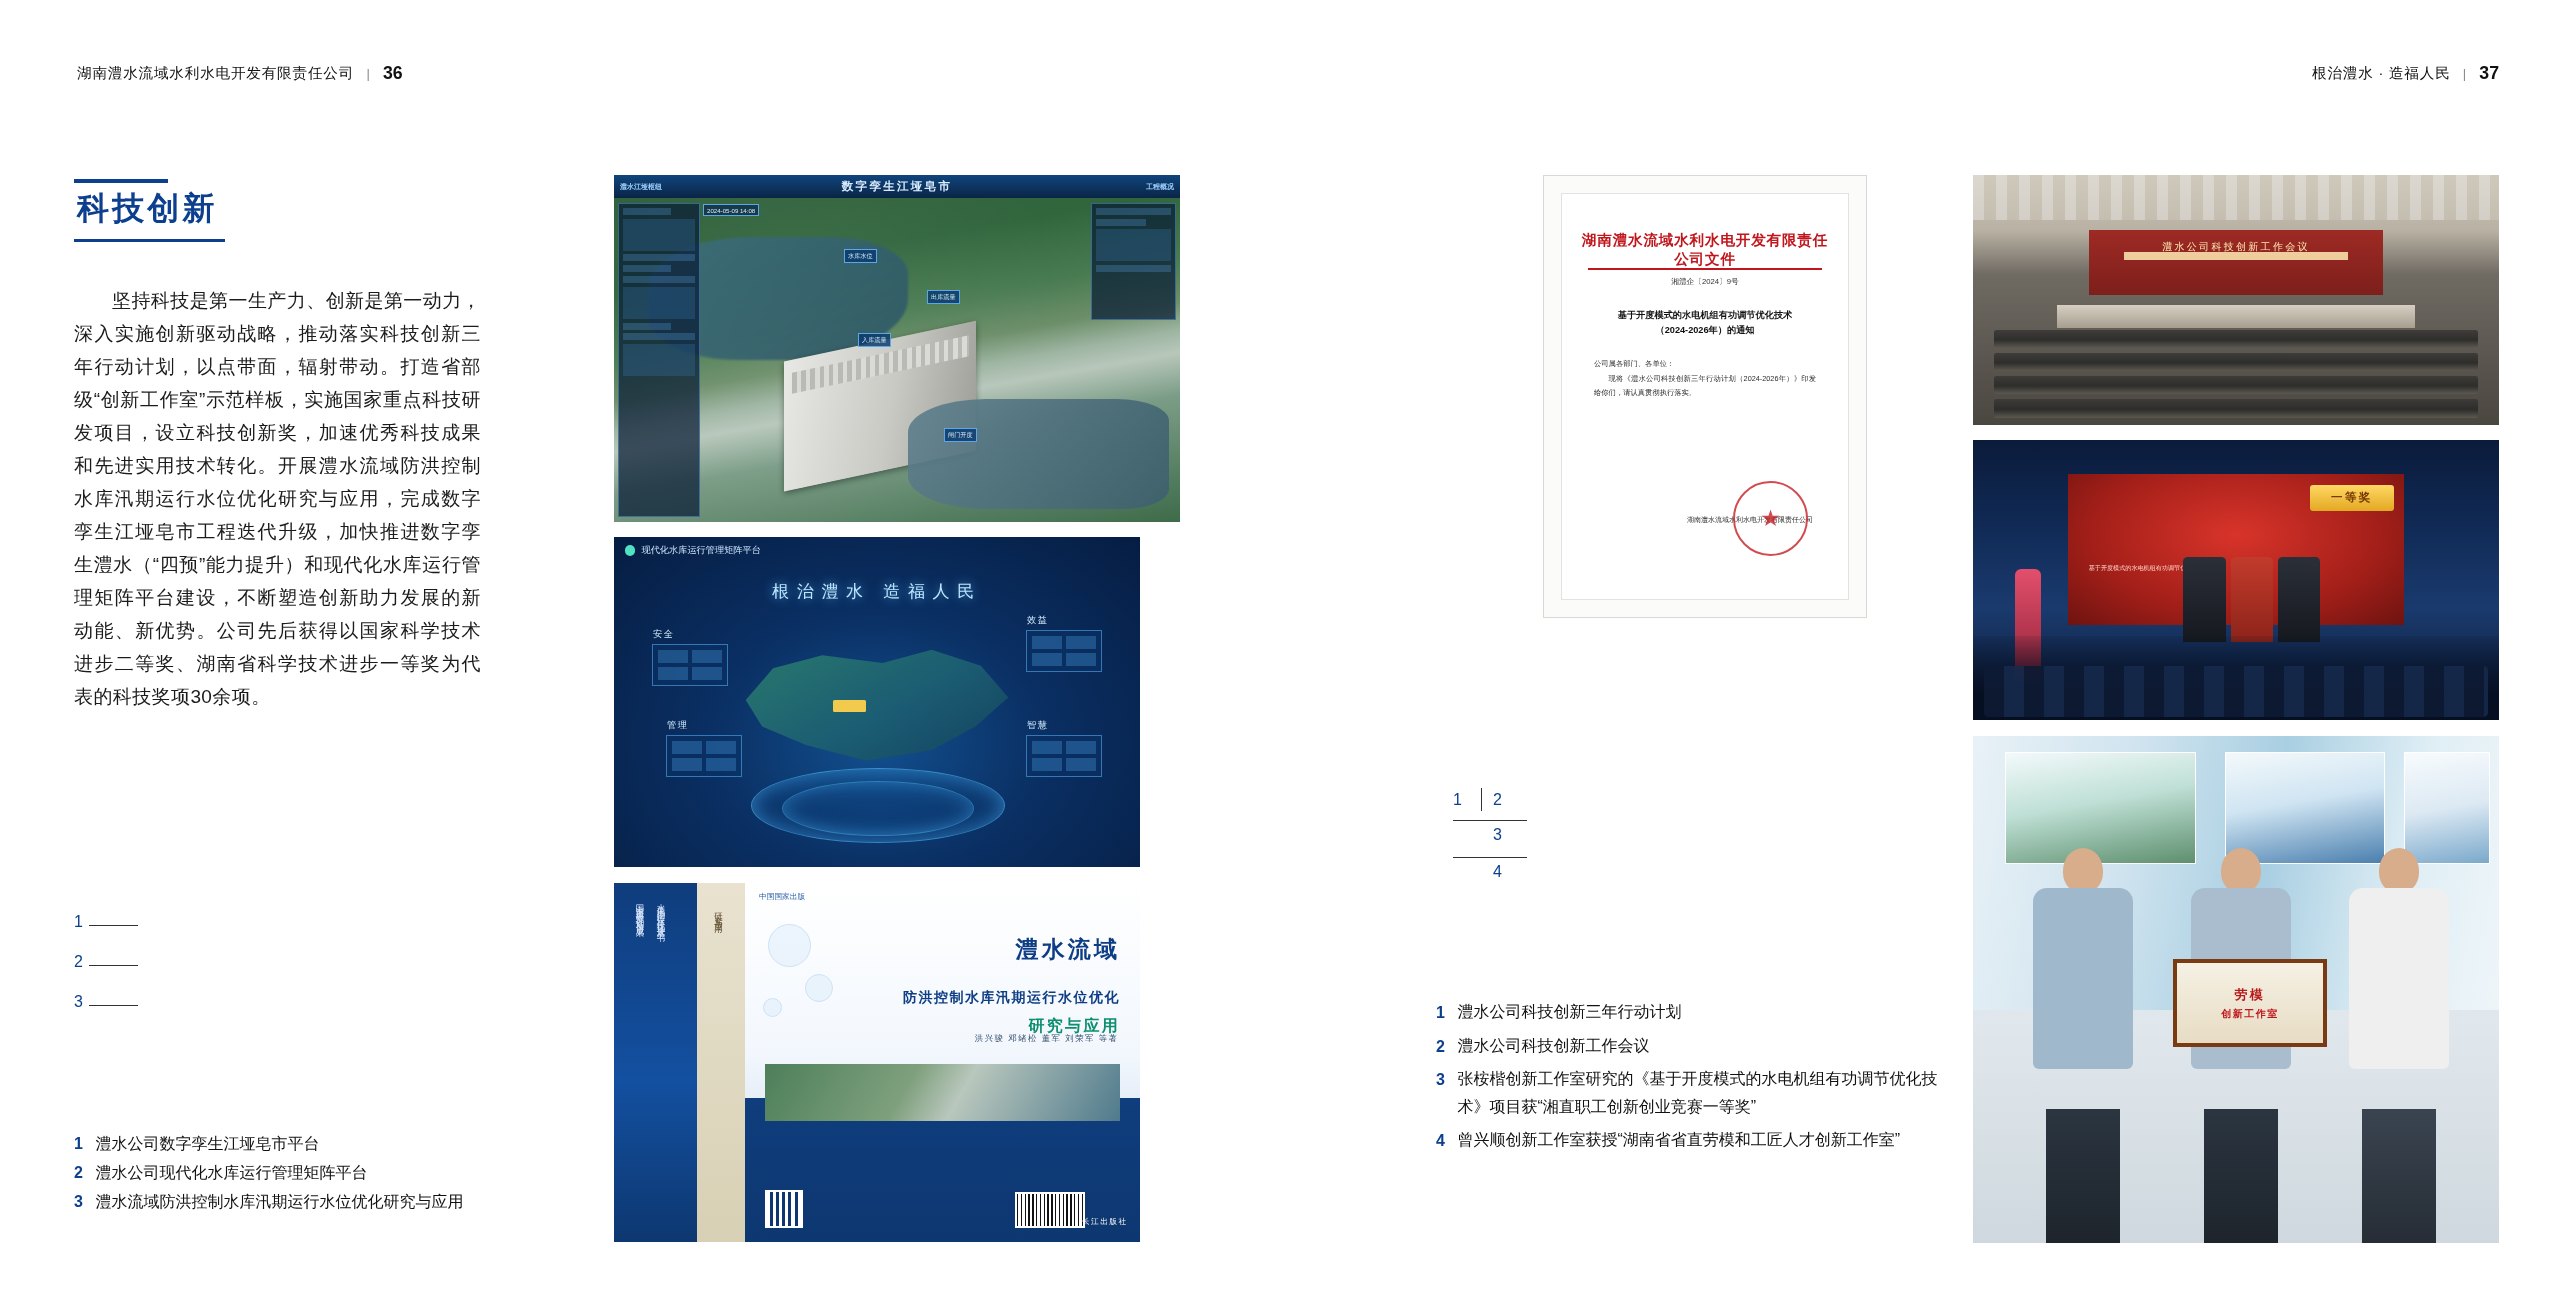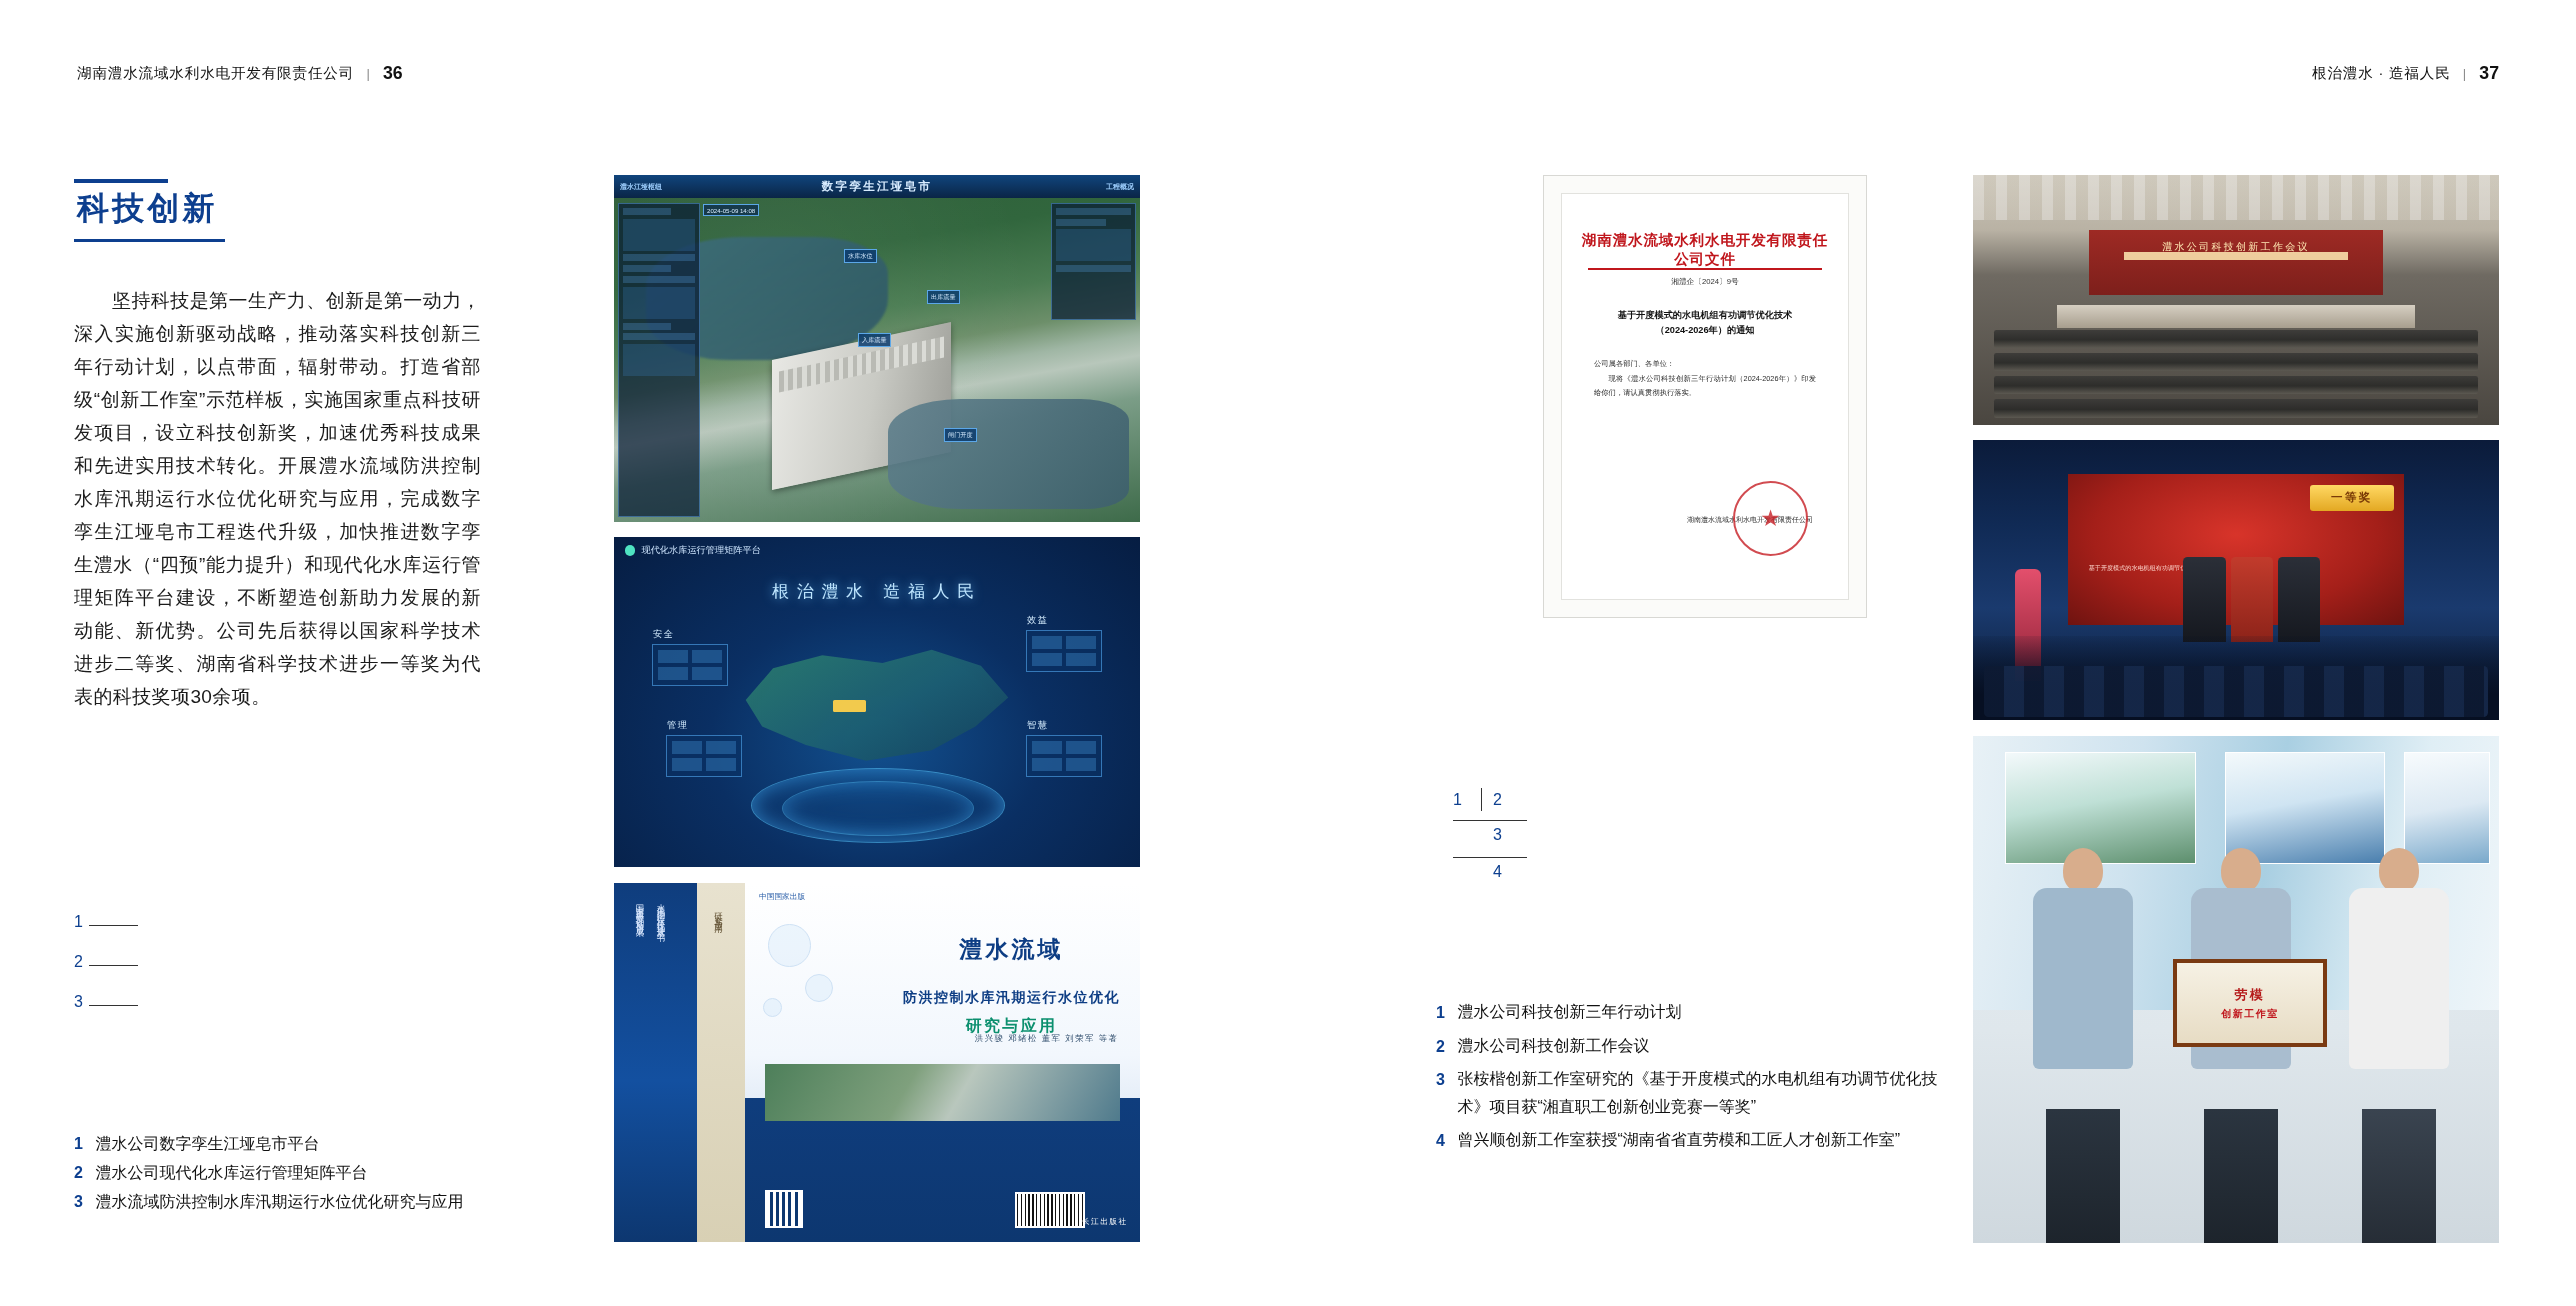--- a/index.html
+++ b/index.html
@@ -132,21 +132,21 @@
   }
 
   
   .img {
     position: absolute;
     overflow: hidden;
     background: #e9edf2;
   }
 
   
-  .shot-dam { left: 614px; top: 175px; width: 526px; height: 347px; background:#0a1b2e; }
+  .shot-dam { left: 614px; top: 175px; width: 566px; height: 347px; background:#0a1b2e; }
   .dam-topbar {
     position:absolute; top:0; left:0; right:0; height:23px;
     background: linear-gradient(180deg,#0f3b6e,#0a2murky 100%);
     background: linear-gradient(180deg,#10457d,#0a2546);
     display:flex; align-items:center; justify-content:center;
     color:#d8ecff; font-size:11.5px; letter-spacing:2.3px; font-weight:bold;
   }
   .dam-topbar .tb-left { position:absolute; left:6.1px; font-size:7px; letter-spacing:0; color:#9fd0ff; }
   .dam-topbar .tb-right { position:absolute; right:6.1px; font-size:7px; letter-spacing:0; color:#9fd0ff; }
   .dam-photo {
@@ -271,21 +271,21 @@
   }
   .book-face {
     position:absolute; left:131px; top:0; right:0; bottom:0;
     background: linear-gradient(180deg,#ffffff 0%,#f2f7fd 48%,#e6eef8 60%,#0f3d7d 60%,#0d3770 100%);
   }
   .book-face .bf-top {
     position:absolute; top:9.2px; left:14px; right:14px; display:flex; justify-content:space-between;
     font-size:7.7px; color:#2a5ea8;
   }
   .book-face .bf-title {
-    position:absolute; top:51px; right:20px; text-align:center;
+    position:absolute; top:51px; right:20px; text-align:right;
     color:#0d3d84; font-weight:bold; line-height:1.35;
   }
   .book-face .bf-title .t1 { font-size:23px; letter-spacing:3.1px; }
   .book-face .bf-title .t2 { font-size:14px; letter-spacing:1.5px; margin-top:23px; }
   .book-face .bf-title .t3 {
     font-size:16px; letter-spacing:2.3px; margin-top:7.7px;
     color:#0b8f6e;
   }
   .book-face .bf-authors {
     position:absolute; top:150px; right:21.5px; font-size:8.4px; color:#33506f; letter-spacing:1.5px;

